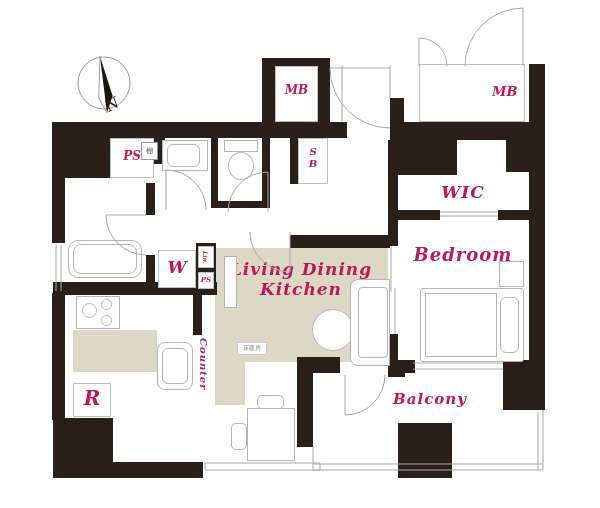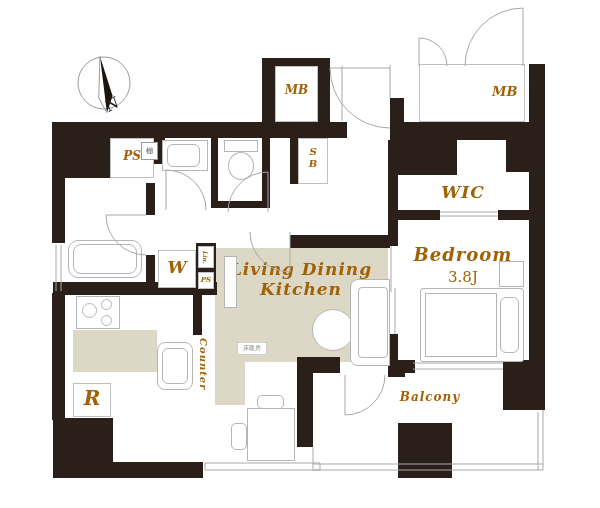--- a/index.html
+++ b/index.html
@@ -1,21 +1,21 @@
 <!DOCTYPE html>
 <html><head>
 <meta charset="utf-8">
 <style>
   html,body{margin:0;padding:0;background:#fff;}
   #plan{position:relative;width:600px;height:508px;background:#fff;overflow:hidden;
         font-family:"DejaVu Serif", serif;}
   .w{position:absolute;background:#2b1f1a;}
   .beige{position:absolute;background:#dcd8c5;}
   .thin{position:absolute;border:1px solid #c0c0c0;box-sizing:border-box;background:#fff;}
-  .lbl{position:absolute;color:#a16207;font-style:italic;font-weight:bold;white-space:nowrap;
+  .lbl{position:absolute;color:#be185d;font-style:italic;font-weight:bold;white-space:nowrap;
        line-height:1.15;}
   .upright{font-style:normal;font-weight:normal;}
   .ctr{text-align:center;}
   .vtext{writing-mode:vertical-rl;}
   svg.overlay{position:absolute;left:0;top:0;pointer-events:none;}
   .furn{position:absolute;background:#fff;border:1px solid #b5b5b5;box-sizing:border-box;}
   .round{border-radius:50%;}
 </style>
 </head>
 <body>
@@ -92,26 +92,25 @@
   <div class="lbl ctr" style="left:198px;top:276px;width:16px;font-size:7px;">PS</div>
 
   <div class="thin" style="left:73px;top:383px;width:38px;height:34px;"></div>
   <div class="lbl ctr" style="left:73px;top:387px;width:38px;font-size:20px;">R</div>
 
   <div class="thin" style="left:237px;top:342px;width:30px;height:13px;border-color:#cfcfcf;"></div>
   <div class="lbl ctr upright" style="left:237px;top:345px;width:30px;font-size:6px;color:#888;font-family:'DejaVu Sans',sans-serif;">床暖房</div>
 
   <div class="lbl ctr" style="left:398px;top:245px;width:130px;font-size:18px;letter-spacing:1px;">Bedroom</div>
   <div class="lbl ctr" style="left:398px;top:183px;width:130px;font-size:17px;letter-spacing:1px;">WIC</div>
-  <div class="lbl ctr upright" style="left:398px;top:269px;width:130px;font-size:15px;">3.8J</div>
   <div class="lbl ctr" style="left:213px;top:260px;width:176px;font-size:17px;letter-spacing:1px;">
     <div>Living Dining</div>
     <div>Kitchen</div>
   </div>
-  <div class="lbl ctr" style="left:365px;top:391px;width:130px;font-size:12px;letter-spacing:1px;">Balcony</div>
+  <div class="lbl ctr" style="left:365px;top:391px;width:130px;font-size:15px;letter-spacing:1px;">Balcony</div>
   <div class="lbl vtext" style="left:197px;top:338px;font-size:10px;height:72px;letter-spacing:1px;">Counter</div>
 
   <div class="furn" style="left:68px;top:240px;width:74px;height:38px;border-radius:10px;"></div>
   <div class="furn" style="left:73px;top:244px;width:64px;height:30px;border-radius:8px;"></div>
 
   <div class="furn" style="left:162px;top:140px;width:46px;height:31px;"></div>
   <div class="furn" style="left:167px;top:144px;width:33px;height:23px;border-radius:6px;"></div>
 
   <div class="furn" style="left:224px;top:140px;width:34px;height:12px;"></div>
   <div class="furn round" style="left:228px;top:152px;width:26px;height:28px;"></div>

